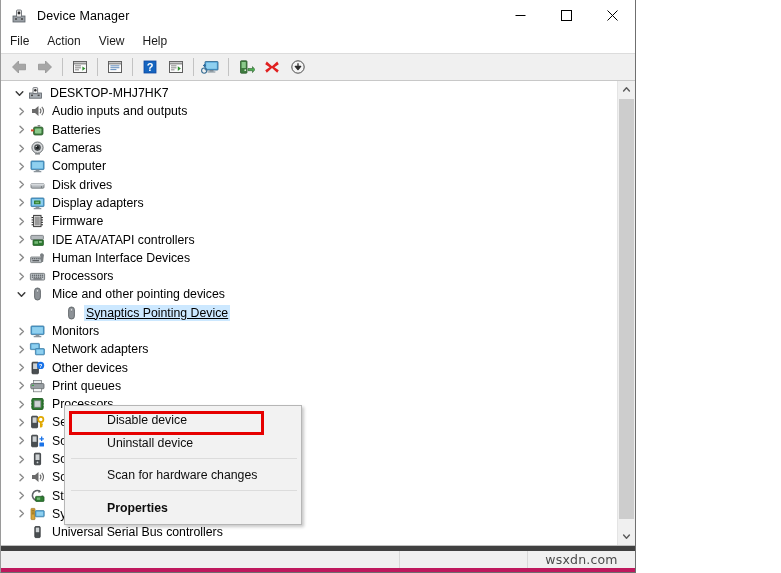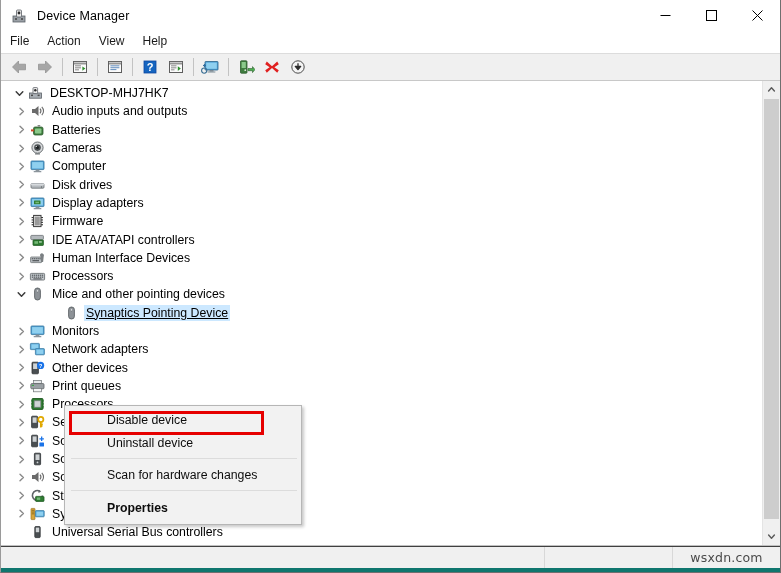--- a/index.html
+++ b/index.html
@@ -5,23 +5,23 @@
   html, body {
     margin: 0; padding: 0;
     background: #ffffff;
   }
   body {
     font-family: "Liberation Sans", sans-serif;
     -webkit-font-smoothing: antialiased;
   }
   #app {
     position: relative;
-    width: 781px;
+    width: 636px;
     height: 573px;
-    background: #0f766e;
+    background: #be185d;
     overflow: hidden;
     box-sizing: border-box;
     border: 1px solid #6f6f6f;
     border-top: none;
     border-left-color: #9a9a9a;
   }
 
   
   .titlebar {
     position: relative;
@@ -168,21 +168,21 @@
     width: 15px;
     height: 420px;
     background: #cdcdcd;
     cursor: default;
   }
 
   
   .statusbar {
     height: 22px;
     background: #f0f0f0;
-    border-top: 1px solid #404040;
+    border-top: 5px solid #404040;
     display: flex;
     align-items: stretch;
     box-sizing: border-box;
   }
   .status-pane-main { flex: 1 1 auto; }
   .status-pane-b { width: 127px; border-left: 1px solid #d8d8d8; }
   .status-pane-c {
     width: 107px;
     border-left: 1px solid #d8d8d8;
     display: flex; align-items: center; justify-content: center;

